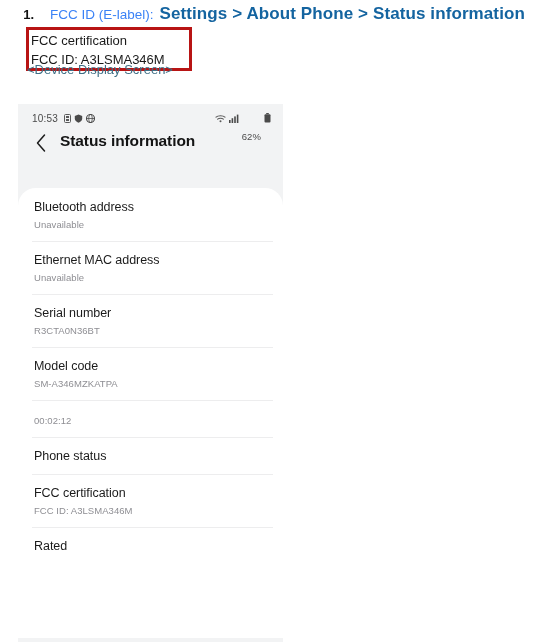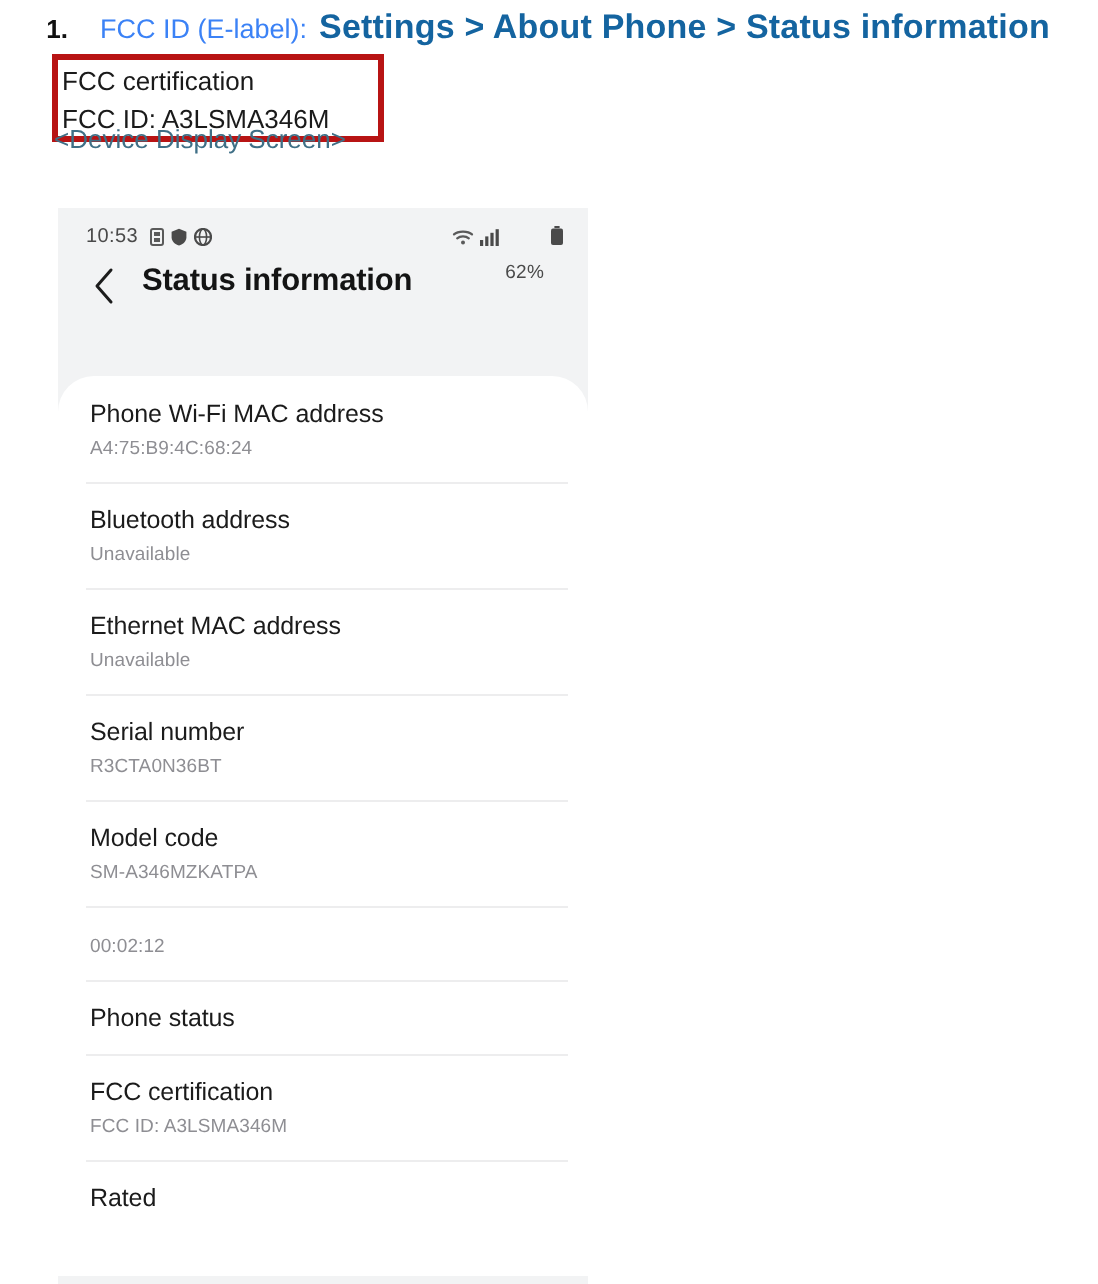--- a/index.html
+++ b/index.html
@@ -81,21 +81,21 @@
     position: absolute;
     left: 27px;
     top: 62px;
     font-size: 13px;
     color: #3f6f86;
   }
 
   
   .phone {
     position: absolute;
-    left: 29px;
+    left: 18px;
     top: 104px;
     width: 265px;
     height: 538px;
     background: #f2f3f4;
     overflow: hidden;
   }
 
   .statusbar {
     position: relative;
     height: 28px;
@@ -265,24 +265,20 @@
       <svg width="13" height="20" viewBox="0 0 13 20">
           <path d="M9.5 2 L2.5 10 L9.5 18" fill="none" stroke="#1c1c1c" stroke-width="1.5" stroke-linecap="round" stroke-linejoin="round"></path>
         </svg>
     </span>
     <span class="appbar-title">Status information</span>
   </div>
 
   <div class="sheet">
     <div class="list">
 
-      <div class="row">
-        <div class="row-title">Phone Wi-Fi MAC address</div>
-        <div class="row-value">A4:75:B9:4C:68:24</div>
-      </div>
 
       <div class="row">
         <div class="row-title">Bluetooth address</div>
         <div class="row-value">Unavailable</div>
       </div>
 
       <div class="row">
         <div class="row-title">Ethernet MAC address</div>
         <div class="row-value">Unavailable</div>
       </div>

